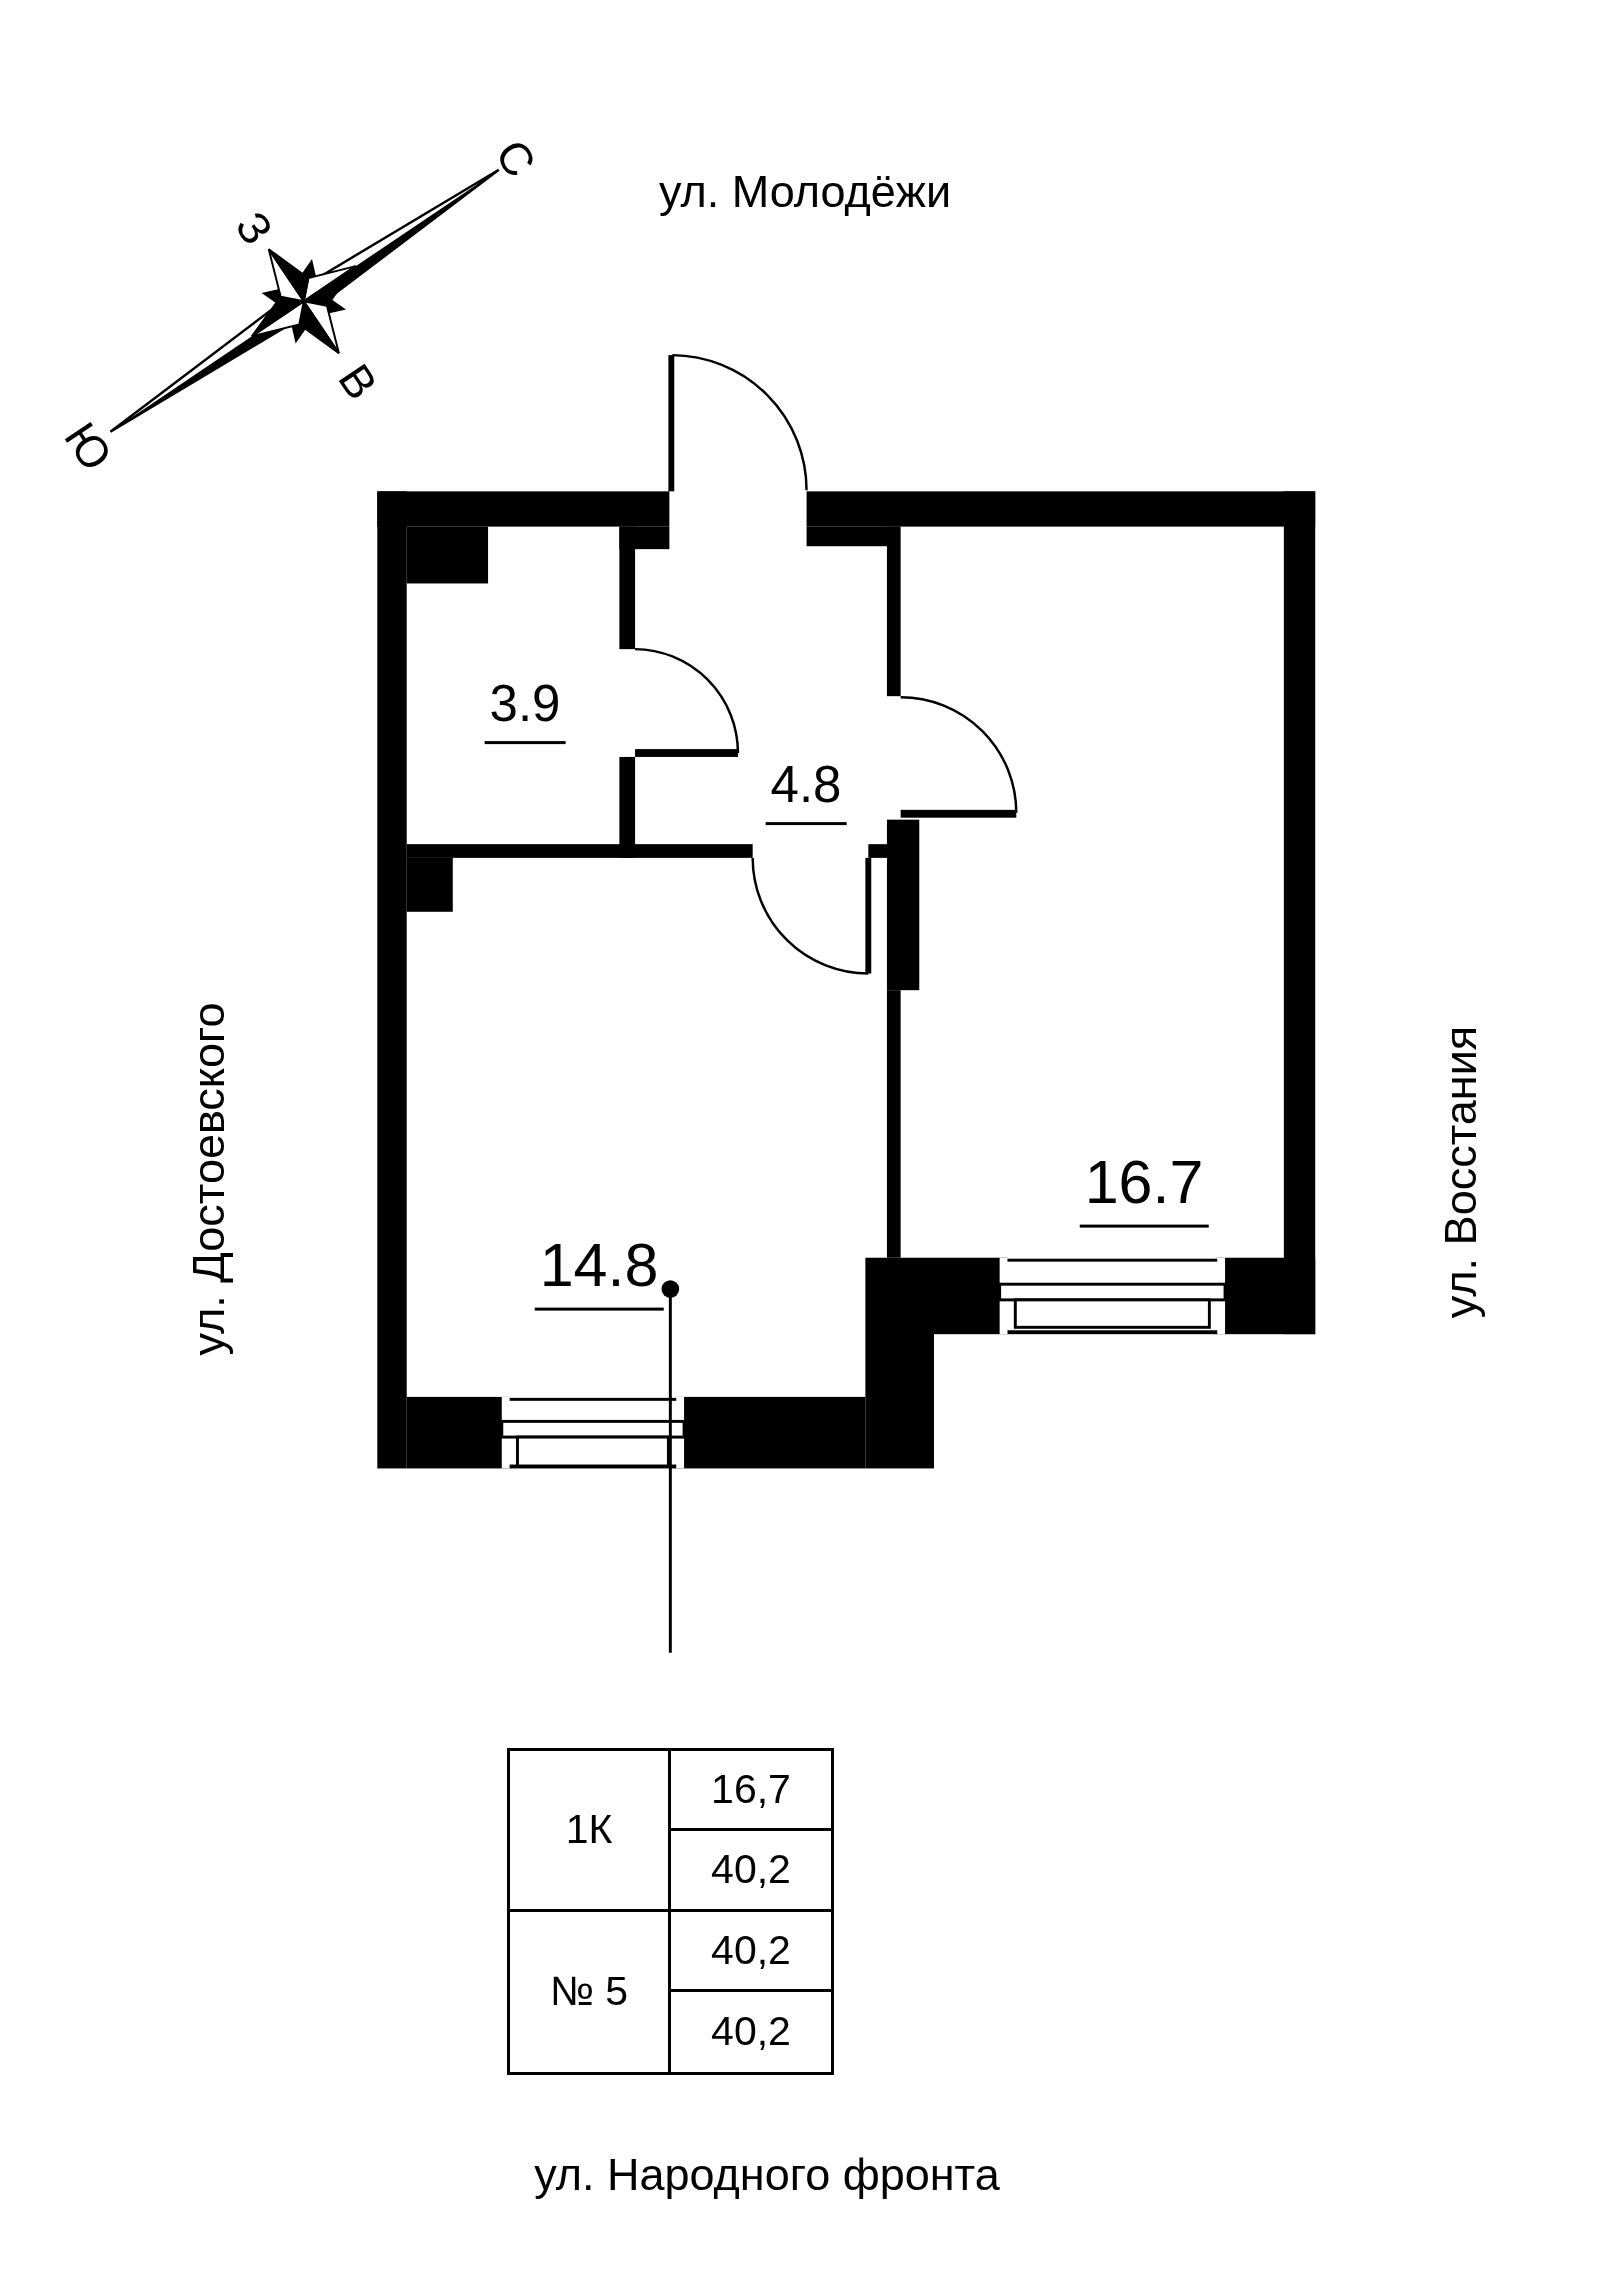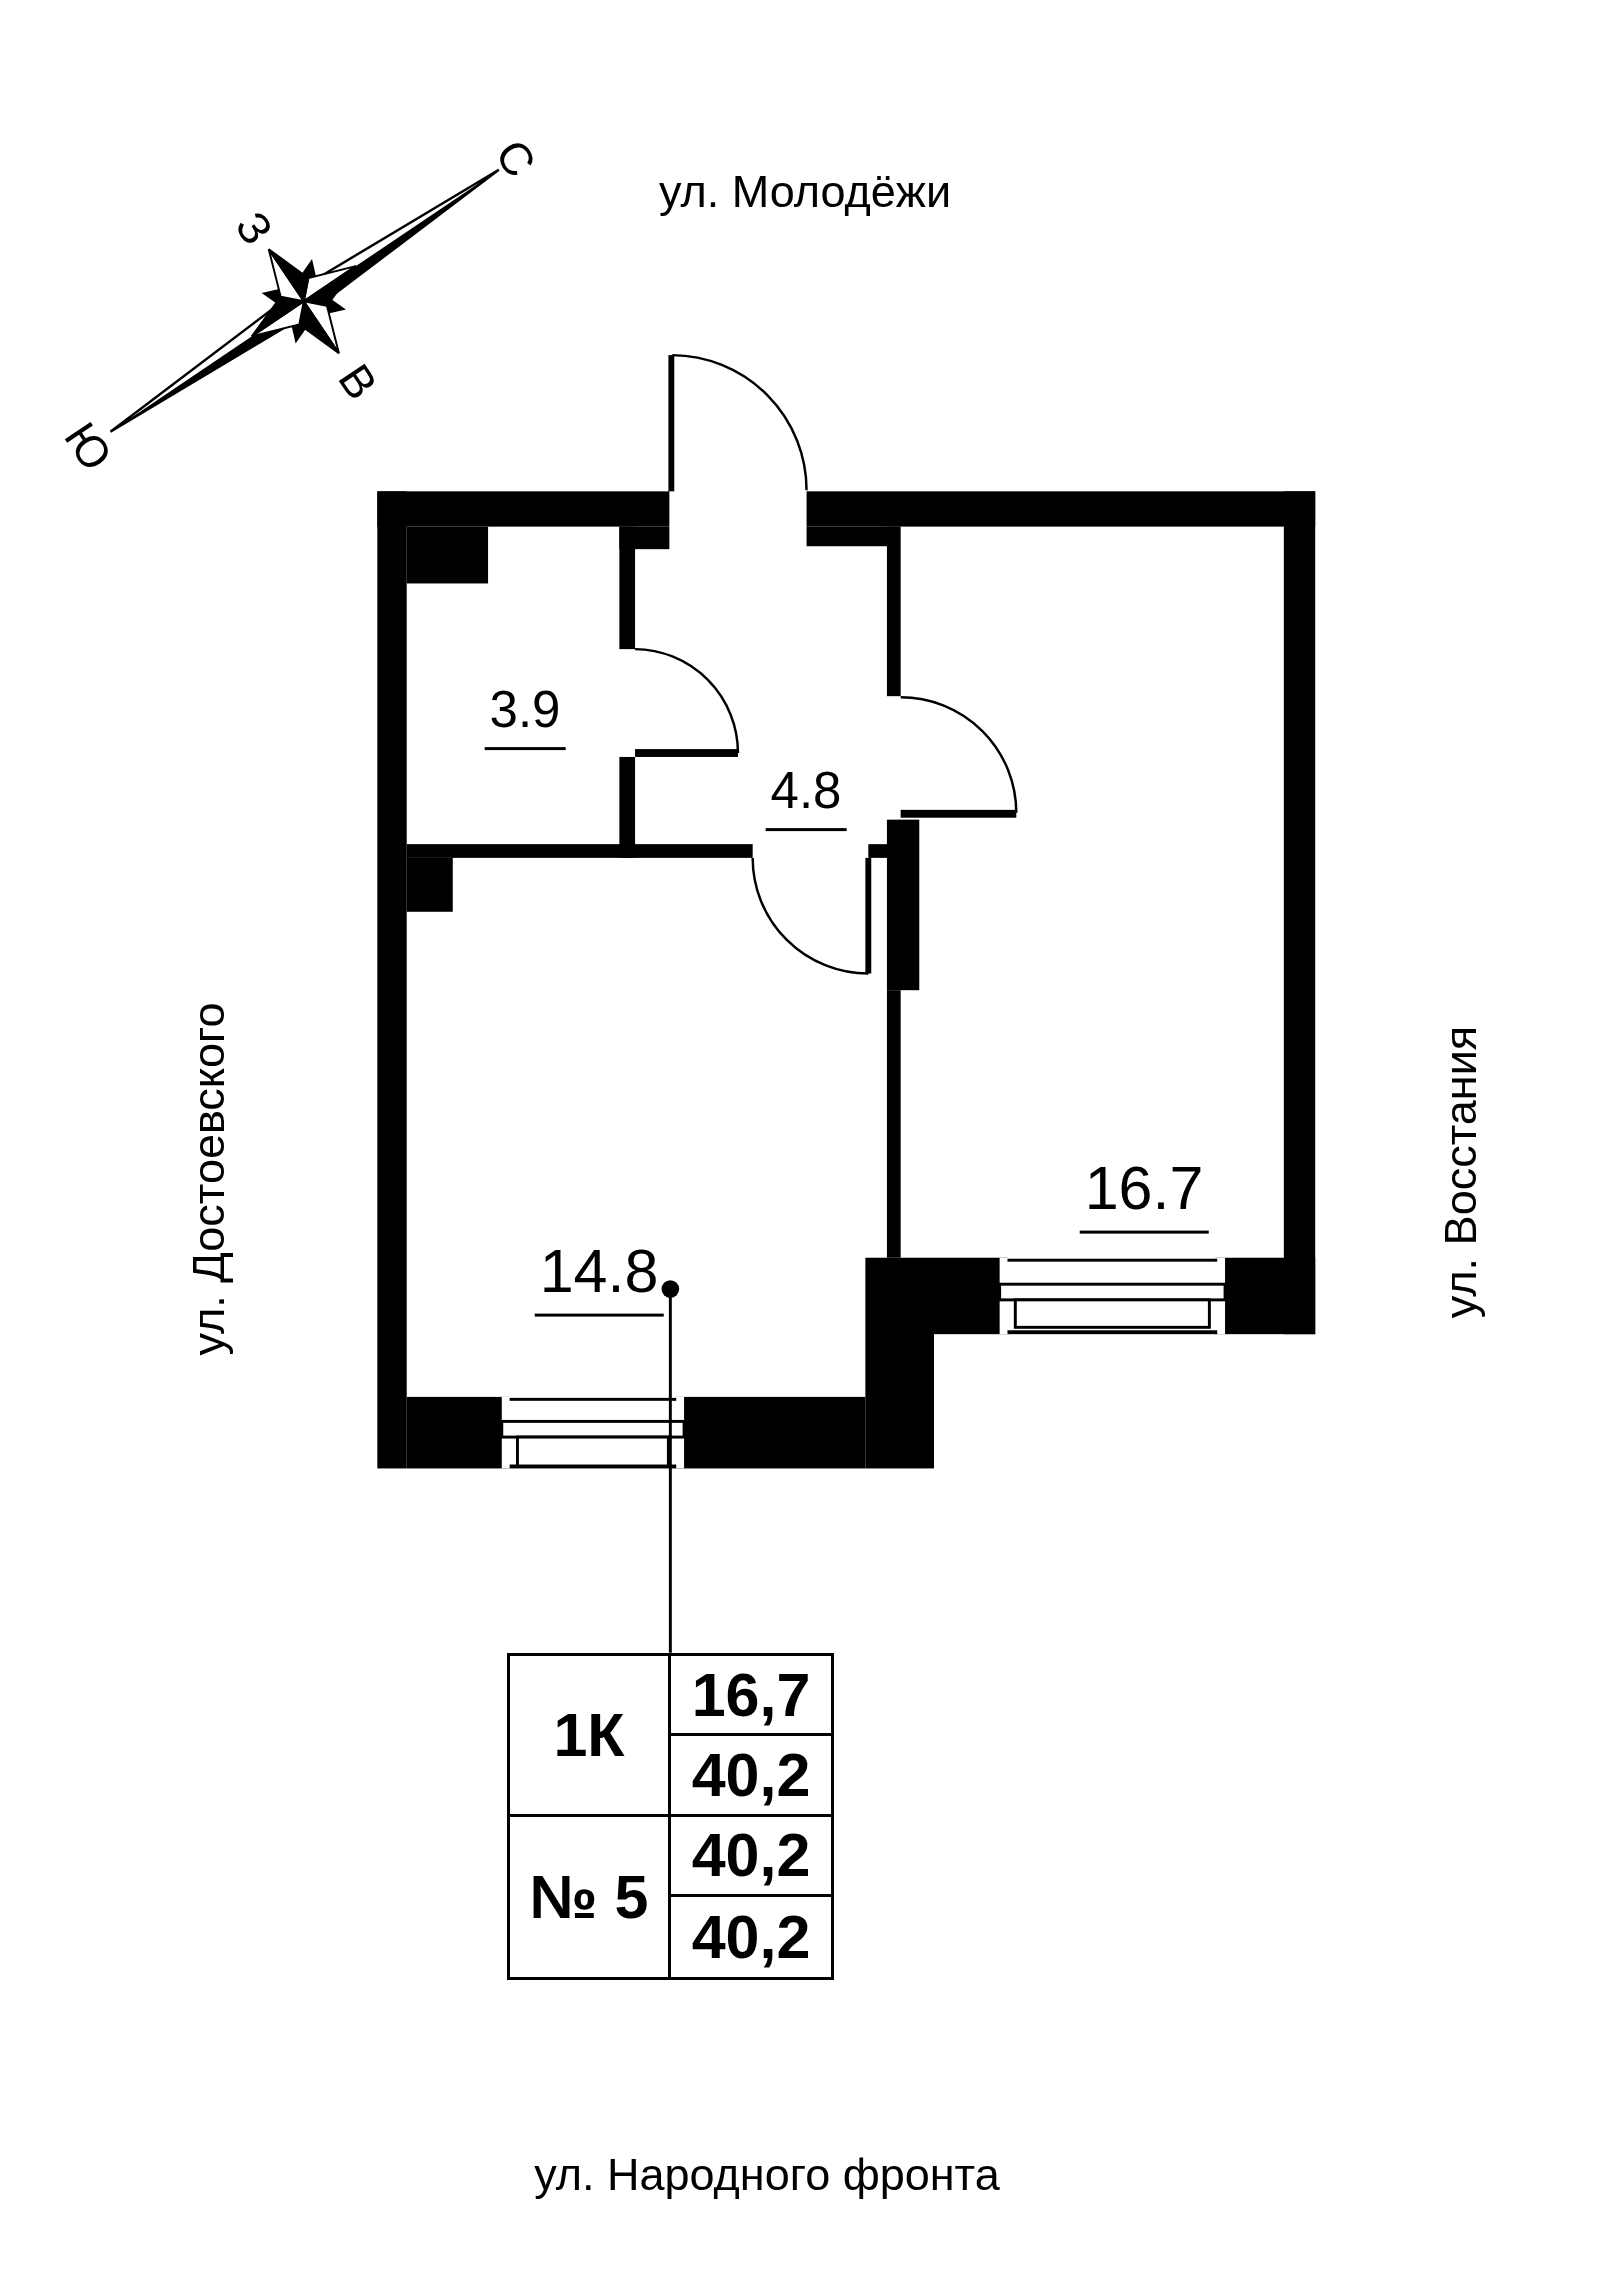--- a/index.html
+++ b/index.html
@@ -10,31 +10,29 @@
   .street-label{
     position:absolute;font-size:45px;white-space:nowrap;
     transform:translate(-50%,-50%);
   }
   .street-label.vert{transform:translate(-50%,-50%) rotate(-90deg);}
   .room-label{
     position:absolute;font-size:51px;white-space:nowrap;
     transform:translate(-50%,-50%);
     border-bottom:3.9px solid #000;padding:0 4.9px 7.8px 4.9px;
     text-align:left;
-    margin-top:6px;
   }
   .room-label.small{font-size:61px;}
   #plan-svg{position:absolute;left:0;top:0;}
   
   .info-table{
-    position:absolute;left:507px;top:1653px;width:327px;height:327px;
+    position:absolute;left:507px;top:1748px;width:327px;height:327px;
     box-sizing:border-box;border:3.9px solid #000;
     display:grid;grid-template-columns:161px 1fr;grid-template-rows:repeat(4,1fr);
-    font-size:61px;
-    font-weight:bold;
+    font-size:41px;
   }
   .info-table .cell{
     display:flex;align-items:center;justify-content:center;
     box-sizing:border-box;white-space:nowrap;
   }
   .cell.type{grid-column:1;grid-row:1 / span 2;border-right:3.9px solid #000;border-bottom:3.9px solid #000;}
   .cell.num{grid-column:1;grid-row:3 / span 2;border-right:3.9px solid #000;}
   .cell.v1{grid-column:2;grid-row:1;border-bottom:3.9px solid #000;text-align:center;}
   .cell.v2{grid-column:2;grid-row:2;border-bottom:3.9px solid #000;}
   .cell.v3{grid-column:2;grid-row:3;border-bottom:3.9px solid #000;}

